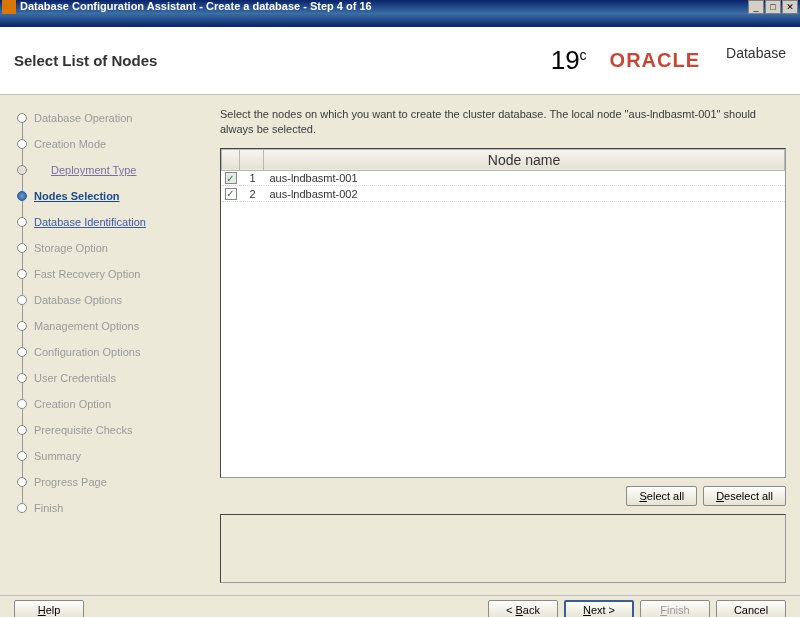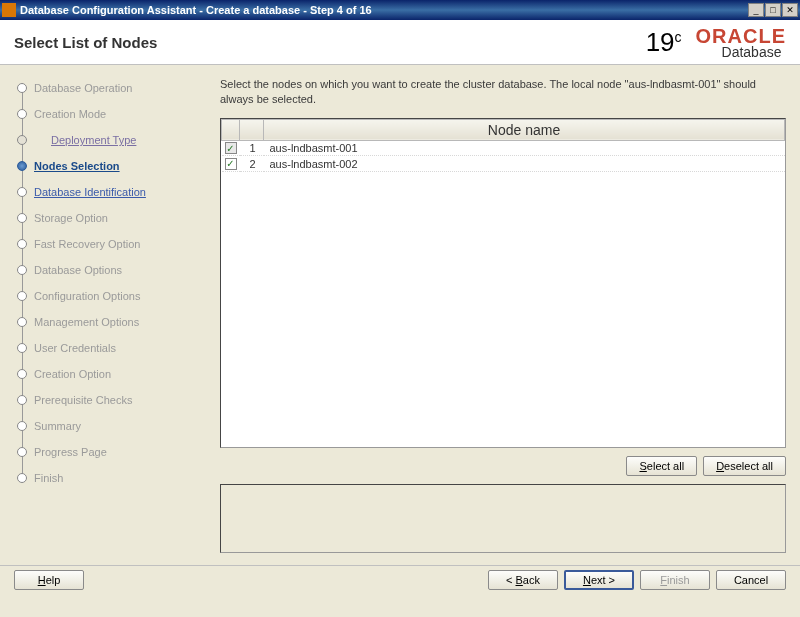--- a/index.html
+++ b/index.html
@@ -1,29 +1,29 @@
 <!DOCTYPE html>
 <html><head>
 <meta charset="utf-8">
 <style>
   * { box-sizing: border-box; margin: 0; padding: 0; }
   body { font-family: "Segoe UI", Tahoma, sans-serif; font-size: 11px; background: #ece9d8; width: 800px; height: 617px; overflow: hidden; }
   
-  .titlebar { background: linear-gradient(to bottom, #0a246a, #3a6ea5, #0a246a); height: 20px; display: flex; align-items: center; padding: 0 2px; color: #fff; }
+  .titlebar { background: linear-gradient(to bottom, #0a246a, #3a6ea5, #0a246a); height: 27px; display: flex; align-items: flex-start; padding: 0 2px; color: #fff; }
   .titlebar-icon { width: 14px; height: 14px; margin-right: 4px; background: #d97706; display: inline-block; }
   .titlebar-text { flex: 1; font-size: 11px; font-weight: bold; }
   .titlebar-btns { display: flex; gap: 1px; }
   .titlebar-btn { width: 16px; height: 14px; background: #d4d0c8; border: 1px solid #808080; display: flex; align-items: center; justify-content: center; font-size: 9px; color: #000; cursor: pointer; }
   
-  .header { background: #fff; border-bottom: 1px solid #c0c0c0; height: 45px; display: flex; align-items: center; padding: 0 14px; }
+  .header { background: #fff; border-bottom: 1px solid #c0c0c0; height: 68px; display: flex; align-items: center; padding: 0 14px; }
   .header-title { flex: 1; font-size: 15px; font-weight: bold; color: #333; }
   .logo-area { display: flex; align-items: center; gap: 4px; }
   .logo-19c { font-size: 26px; font-weight: normal; color: #000; }
   .logo-19c sup { font-size: 14px; vertical-align: top; position: relative; top: 2px; }
-  .logo-oracle { display: flex; flex-direction: column; align-items: flex-start; margin-left: 10px; }
+  .logo-oracle { display: flex; flex-direction: row; align-items: flex-start; margin-left: 19px; }
   .logo-oracle-txt { color: #c74634; font-size: 20px; font-weight: bold; letter-spacing: 1px; }
   .logo-db { color: #333; font-size: 14px; margin-left: 26px; margin-top: -4px; }
   
   .main { display: flex; height: 500px; }
   
   .sidebar { width: 206px; background: #ece9d8; padding: 10px 6px; position: relative; }
   .sidebar-list { list-style: none; position: relative; }
   .sidebar-line { position: absolute; left: 16px; top: 8px; bottom: 8px; width: 1px; background: #999; z-index: 0; }
   .step { display: flex; align-items: center; height: 26px; position: relative; padding-left: 28px; }
   .step-bullet { position: absolute; left: 11px; width: 10px; height: 10px; border-radius: 50%; background: #fff; border: 1px solid #888; z-index: 1; }
@@ -114,25 +114,25 @@
         <li class="step">
           <span class="step-bullet "></span>
           <span class="step-label disabled">Fast Recovery Option</span>
         </li>
         <li class="step">
           <span class="step-bullet "></span>
           <span class="step-label disabled">Database Options</span>
         </li>
         <li class="step">
           <span class="step-bullet "></span>
+          <span class="step-label disabled">Management Options</span>
+        </li>
+        <li class="step">
+          <span class="step-bullet "></span>
           <span class="step-label disabled">Configuration Options</span>
-        </li>
-        <li class="step">
-          <span class="step-bullet "></span>
-          <span class="step-label disabled">Management Options</span>
         </li>
         <li class="step">
           <span class="step-bullet "></span>
           <span class="step-label disabled">User Credentials</span>
         </li>
         <li class="step">
           <span class="step-bullet "></span>
           <span class="step-label disabled">Creation Option</span>
         </li>
         <li class="step">

